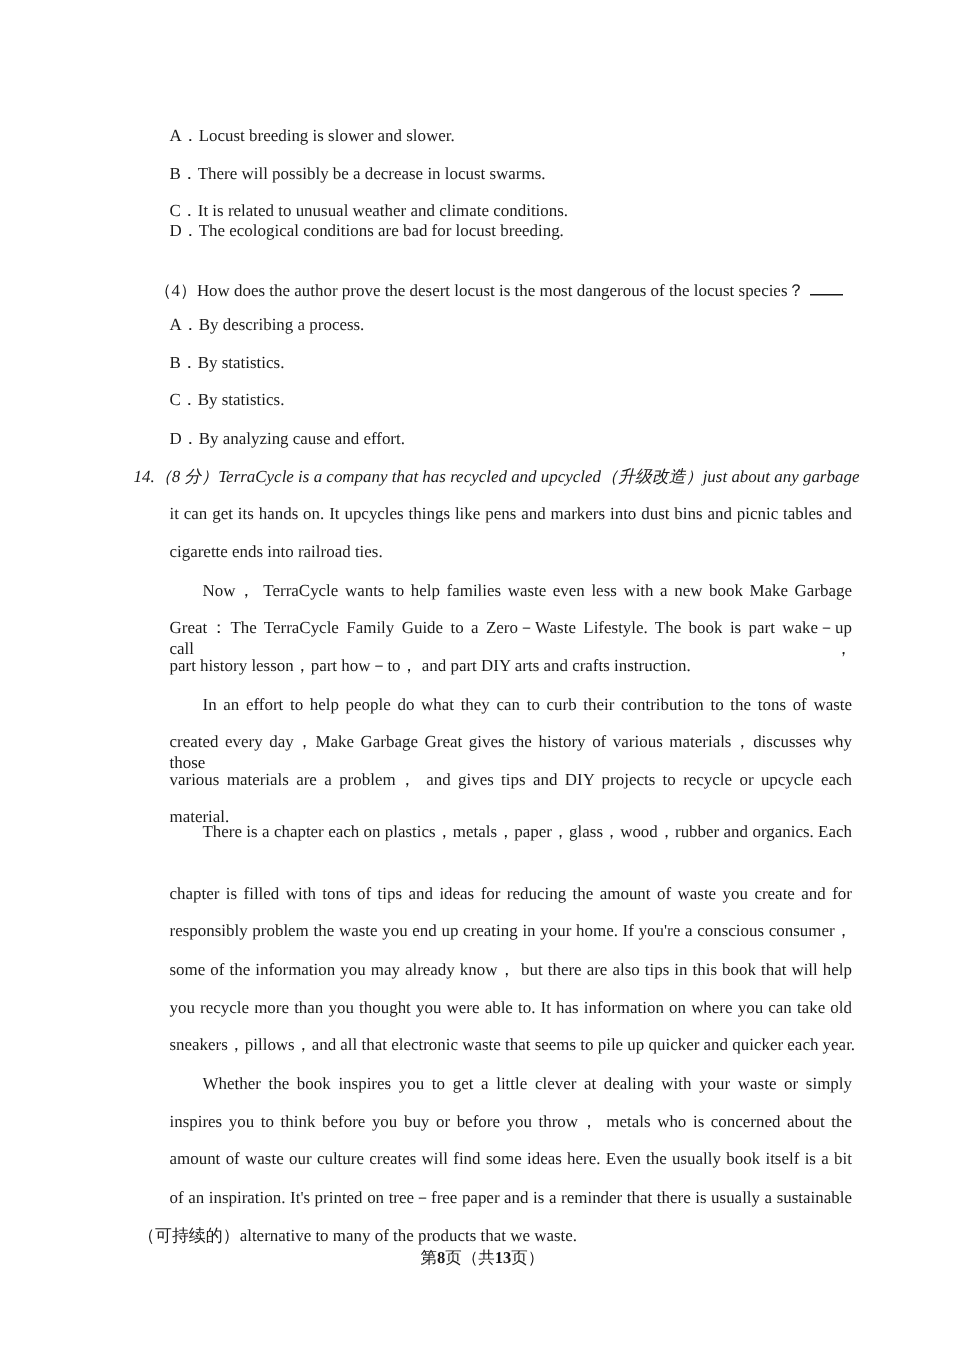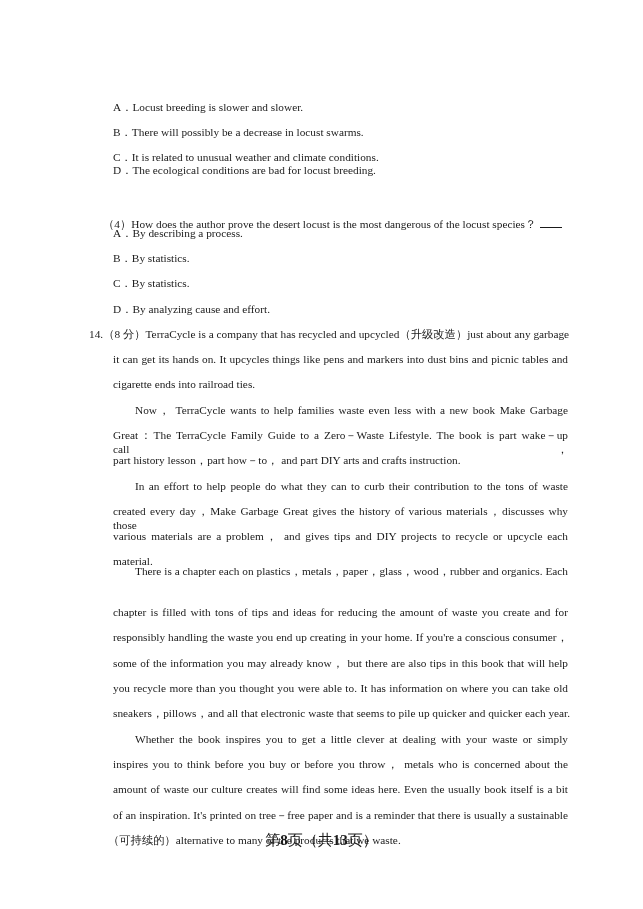--- a/index.html
+++ b/index.html
@@ -1,62 +1,62 @@
 <!DOCTYPE html>
 <html><head>
 <meta charset="utf-8">
 <style>
   html, body { margin: 0; padding: 0; background: #ffffff; }
   body { width: 643px; height: 909px; position: relative; overflow: hidden;
     font-family: "Liberation Serif", "DejaVu Serif", serif; color: #1a1a1a; }
-  .line { position: absolute; font-size: 11.3px; white-space: nowrap; line-height: 14px; margin-top: 16px; }
+  .line { position: absolute; font-size: 11.3px; white-space: nowrap; line-height: 14px; }
   .opt { left: 113px; }
   .q { left: 103px; }
-  .p14 { left: 89px; }
+  .p14 { left: 89px; font-style: italic; }
   .body { left: 113px; }
   .just { width: 455px; text-align: justify; text-align-last: justify; white-space: normal; }
   .indent { left: 135px; }
   .indent.just { width: 433px; font-family: Liberation Serif, serif; }
   .blank { display: inline-block; width: 22px; border-bottom: 1px solid #1a1a1a; margin-left: 4px; }
-  .footer { position: absolute; left: 0; width: 643px; text-align: center; font-size: 15px; top: 831px; }
+  .footer { position: absolute; left: 0; width: 643px; text-align: center; font-size: 11px; top: 831px; }
   .footer b { font-weight: bold; }
 </style>
 </head>
 <body>
 
 <div class="line opt" style="top:84px"><span>A．</span><span>Locust breeding is slower and slower.</span></div>
 <div class="line opt" style="top:109px"><span>B．</span><span>There will possibly be a decrease in locust swarms.</span></div>
 <div class="line opt" style="top:134px"><span>C．</span><span>It is related to unusual weather and climate conditions.</span></div>
 <div class="line opt" style="top:147px"><span>D．</span><span>The ecological conditions are bad for locust breeding.</span></div>
 
-<div class="line q" style="top:201px"><span>（4）</span><span>How does the author prove the desert locust is the most dangerous of the locust species？</span><span class="blank"></span></div>
+<div class="line q" style="top:187px"><span>（4）</span><span>How does the author prove the desert locust is the most dangerous of the locust species？</span><span class="blank"></span></div>
 <div class="line opt" style="top:210px"><span>A．</span><span>By describing a process.</span></div>
 <div class="line opt" style="top:235px"><span>B．</span><span>By statistics.</span></div>
 <div class="line opt" style="top:260px"><span>C．</span><span>By statistics.</span></div>
 <div class="line opt" style="top:286px"><span>D．</span><span>By analyzing cause and effort.</span></div>
 
 <div class="line p14" style="top:311px"><span>14.</span><span>（8 分）</span><span>TerraCycle is a company that has recycled and upcycled（升级改造）just about any garbage</span></div>
 <div class="line body just" style="top:336px">it can get its hands on.  It upcycles things like pens and markers into dust bins and picnic tables and</div>
 <div class="line body" style="top:361px">cigarette ends into railroad ties.</div>
 
 <div class="line indent just" style="top:387px">Now， TerraCycle wants to help families waste even less with a new book Make Garbage</div>
 <div class="line body just" style="top:412px">Great：The TerraCycle Family Guide to a Zero－Waste Lifestyle. The book is part wake－up call，</div>
 <div class="line body" style="top:437px">part history lesson，part how－to， and part DIY arts and crafts instruction.</div>
 
 <div class="line indent just" style="top:463px">In an effort to help people do what they can to curb their contribution to the tons of waste</div>
 <div class="line body just" style="top:488px">created every day，Make Garbage Great gives the history of various materials，discusses why those</div>
 <div class="line body just" style="top:513px">various materials are a problem， and gives tips and DIY projects to recycle or upcycle each</div>
 <div class="line body" style="top:538px">material.</div>
 
 <div class="line indent just" style="top:548px">There is a chapter each on plastics，metals，paper，glass，wood，rubber and organics. Each</div>
 <div class="line body just" style="top:589px">chapter is filled with tons of tips and ideas for reducing the amount of waste you create and for</div>
-<div class="line body just" style="top:614px">responsibly handling the waste you end up creating in your home.  If you're a conscious consumer，</div>
+<div class="line body just" style="top:614px">responsibly problem the waste you end up creating in your home.  If you're a conscious consumer，</div>
 <div class="line body just" style="top:640px">some of the information you may already know， but there are also tips in this book that will help</div>
 <div class="line body just" style="top:665px">you recycle more than you thought you were able to.  It has information on where you can take old</div>
 <div class="line body" style="top:690px">sneakers，pillows，and all that electronic waste that seems to pile up quicker and quicker each year.</div>
 
 <div class="line indent just" style="top:716px">Whether the book inspires you to get a little clever at dealing with your waste or simply</div>
 <div class="line body just" style="top:741px">inspires you to think before you buy or before you throw， metals who is concerned about the</div>
 <div class="line body just" style="top:766px">amount of waste our culture creates will find some ideas here.  Even the usually book itself is a bit</div>
 <div class="line body just" style="top:792px">of an inspiration. It's printed on tree－free paper and is a reminder that there is usually a sustainable</div>
-<div class="line" style="top:817px; left:108px">（可持续的）alternative to many of the products that we waste.</div>
+<div class="line" style="top:817px; left:92px">（可持续的）alternative to many of the products that we waste.</div>
 
 <div class="footer"><span>第</span><b>8</b><span>页（共</span><b>13</b><span>页）</span></div>
 
 </body></html>

